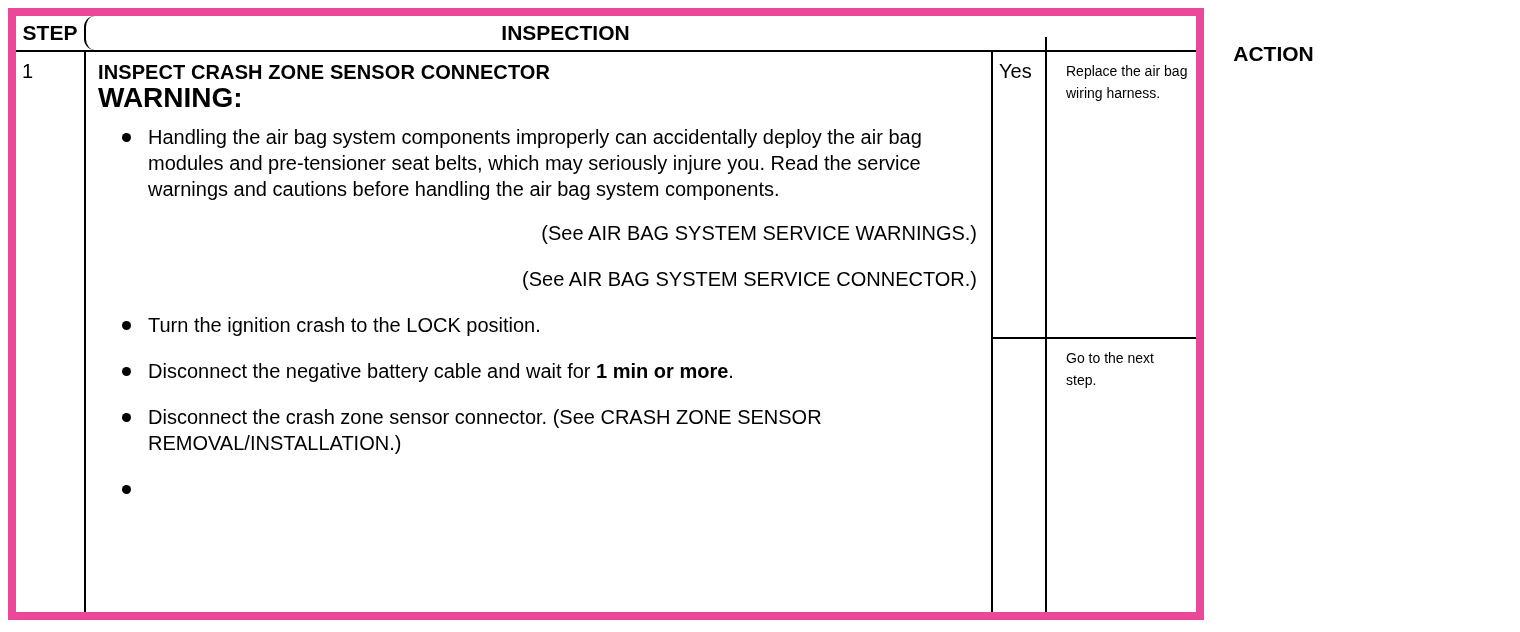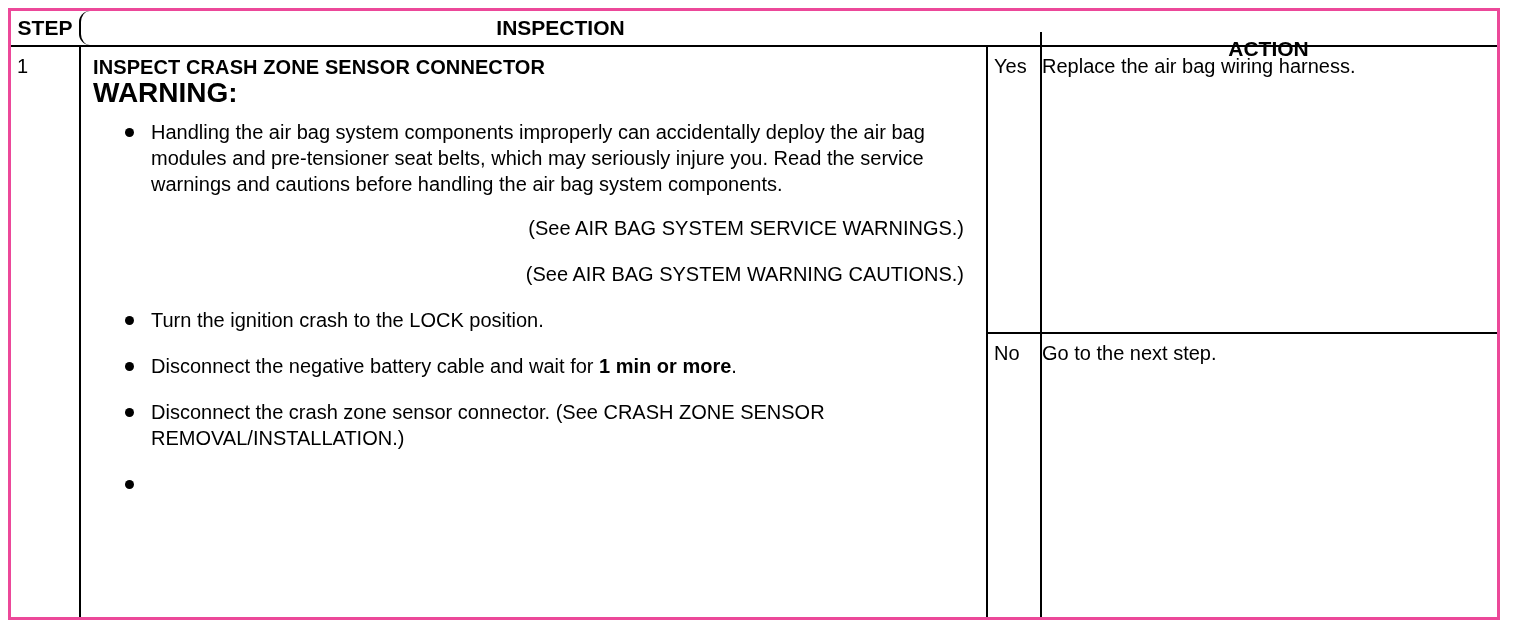--- a/index.html
+++ b/index.html
@@ -21,23 +21,23 @@
     top: 0;
     width: 1520px;
     height: 632px;
   }
 
   
   .table-frame {
     position: absolute;
     left: 8px;
     top: 8px;
-    width: 1492px;
+    width: 1196px;
     height: 612px;
-    border: 3px solid #ec4899;
+    border: 8px solid #ec4899;
     box-sizing: border-box;
     background: #ffffff;
   }
 
   
   .header-row {
     position: absolute;
     left: 0;
     top: 0;
     width: 100%;
@@ -138,24 +138,24 @@
   .yn-label {
     position: absolute;
     left: 6px;
     top: 8px;
     font-size: 20px;
     line-height: 22px;
     white-space: nowrap;
   }
   .act-text {
     position: absolute;
-    left: 0;
+    left: 19px;
     top: 8px;
     right: 8px;
-    font-size: 20px;
+    font-size: 14px;
     line-height: 22px;
   }
 
   
   .insp-inner {
     position: absolute;
     left: 12px;
     top: 8px;
     right: 10px;
   }
@@ -166,21 +166,21 @@
     letter-spacing: 0.1px;
   }
   .insp-warnword {
     font-size: 28px;
     font-weight: bold;
     line-height: 25px;
     margin-bottom: 14px;
   }
 
   .bullet-list {
-    margin: 12px;
+    margin: 4px;
     padding: 0;
     list-style: none;
   }
   .bullet-item {
     position: relative;
     padding-left: 46px;
     font-size: 20px;
     line-height: 26px;
     margin-bottom: 20px;
   }
@@ -231,21 +231,21 @@
 
           <ul class="bullet-list">
 
             <li class="bullet-item tight">
               <span class="bullet-dot"></span>
               <span>Handling the air bag system components improperly can accidentally deploy the air bag modules and pre-tensioner seat belts, which may seriously injure you. Read the service warnings and cautions before handling the air bag system components.</span>
             </li>
 
             <div class="note-line">(See AIR BAG SYSTEM SERVICE WARNINGS.)</div>
 
-            <div class="note-line">(See AIR BAG SYSTEM WARNING CAUTIONS.)</div>
+            <div class="note-line">(See AIR BAG SYSTEM SERVICE CONNECTOR.)</div>
 
             <li class="bullet-item">
               <span class="bullet-dot"></span>
               <span>Turn the ignition crash to the LOCK position.</span>
             </li>
 
             <li class="bullet-item">
               <span class="bullet-dot"></span>
               <span>Disconnect the negative battery cable and wait for </span><strong class="em">1 min or more</strong><span>.</span>
             </li>
@@ -260,23 +260,20 @@
             </li>
 
           </ul>
         </div>
       </div>
 
       <div class="col-yn">
         <div class="branch-yn-yes">
           <div class="yn-label">Yes</div>
         </div>
-        <div class="branch-yn-no">
-          <div class="yn-label">No</div>
-        </div>
       </div>
 
       <div class="col-act">
         <div class="branch-act-yes">
           <div class="act-text">Replace the air bag wiring harness.</div>
         </div>
         <div class="branch-act-no">
           <div class="act-text">Go to the next step.</div>
         </div>
       </div>

